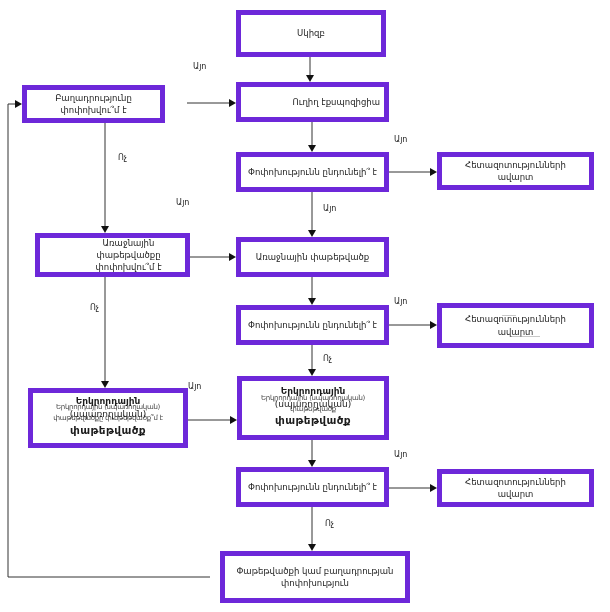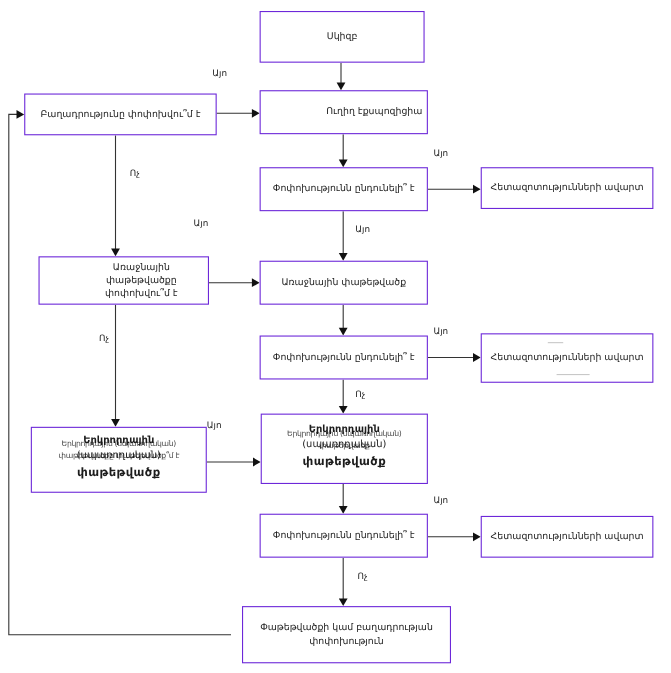--- a/index.html
+++ b/index.html
@@ -2,21 +2,21 @@
 <html><head>
 <meta charset="utf-8">
 <style>
   html,body{margin:0;padding:0;background:#ffffff;}
   #stage{
     position:relative;width:610px;height:612px;background:#ffffff;
     font-family:"DejaVu Sans",sans-serif;color:#1c1c1c;overflow:hidden;
   }
   #arrows{position:absolute;left:0;top:0;width:610px;height:612px;}
   .node{
-    position:absolute;border:1px solid #6d28d9;background:#ffffff;
+    position:absolute;border:5px solid #6d28d9;background:#ffffff;
     display:flex;flex-direction:column;align-items:center;justify-content:center;
     text-align:center;font-size:8.5px;line-height:1.45;box-sizing:border-box;
     padding:2px 4px;color:#1c1c1c;
   }
   .node span{display:block;}
   .edge-label{
     position:absolute;font-size:8px;color:#222;white-space:nowrap;
   }
   .overlap{padding-top:0;}
   .overlap .main-l1{font-weight:bold;font-size:9px;}
@@ -69,21 +69,21 @@
       <polygon points="430,484 430,492 437,488"></polygon>
       <polygon points="308,544 316,544 312,551"></polygon>
       <polygon points="15,100 15,108 22,104"></polygon>
     </g>
   </svg>
 
   <div class="node" style="left:236px;top:10px;width:150px;height:47px;">
     <span>Սկիզբ</span>
   </div>
 
-  <div class="node" style="left:22px;top:85px;width:175px;height:38px;">
+  <div class="node" style="left:22px;top:85px;width:143px;height:38px;">
     <span>Բաղադրությունը փոփոխվու՞մ է</span>
   </div>
 
   <div class="node" style="left:236px;top:82px;width:153px;height:40px;align-items:flex-end;">
     <span>Ուղիղ էքսպոզիցիա</span>
   </div>
 
   <div class="node" style="left:236px;top:152px;width:153px;height:40px;">
     <span>Փոփոխությունն ընդունելի՞ է</span>
   </div>

